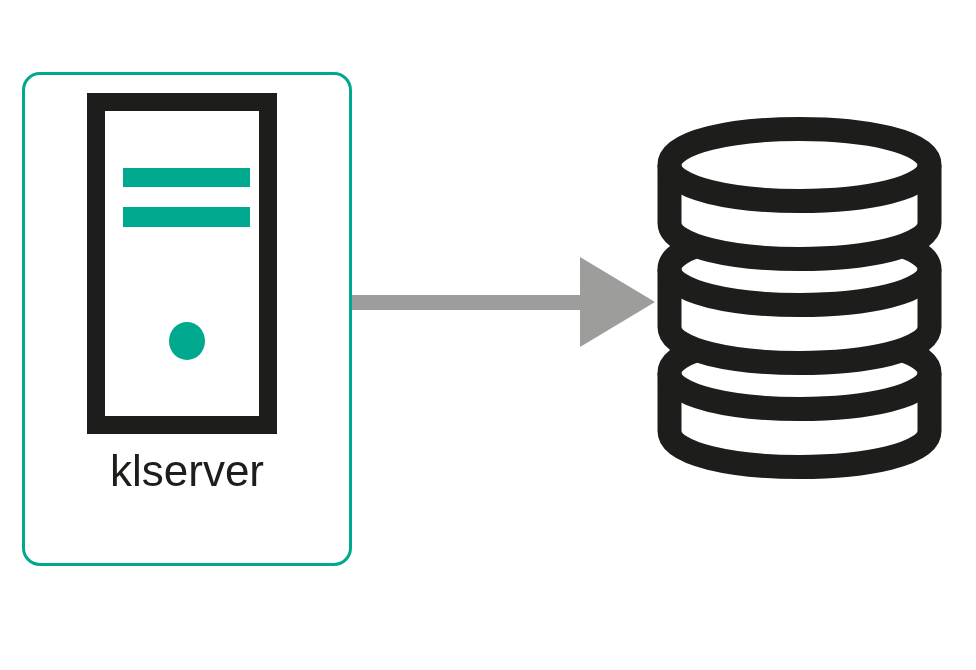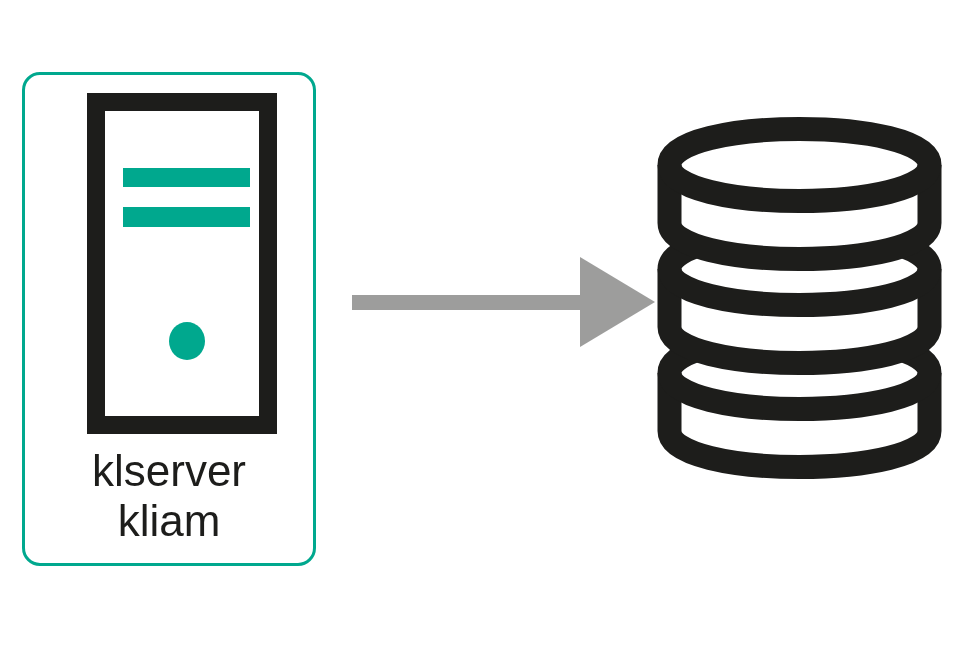--- a/index.html
+++ b/index.html
@@ -14,21 +14,21 @@
   .canvas{
     position:relative;
     width:976px;height:670px;
     background:var(--bg);
     overflow:hidden;
   }
   
   .server-box{
     position:absolute;
     left:22px;top:72px;
-    width:294px;height:494px;
+    width:330px;height:494px;
     border:3px solid var(--accent);
     border-radius:18px;
     background:var(--bg);
   }
   .server-icon{
     position:absolute;
     left:62px;top:18px;
     width:190px;height:341px;
     display:block;
   }
@@ -69,21 +69,20 @@
 
   <div class="server-box">
     <svg class="server-icon" viewBox="0 0 190 341" xmlns="http://www.w3.org/2000/svg" aria-hidden="true">
       <rect class="tower" x="9" y="9" width="172" height="323"></rect>
       <rect class="slot" x="36" y="75" width="127" height="19"></rect>
       <rect class="slot" x="36" y="114" width="127" height="20"></rect>
       <ellipse class="slot" cx="100" cy="248" rx="18" ry="19"></ellipse>
     </svg>
     <div class="server-label">
       <div>klserver</div>
-      <div>kliam</div>
     </div>
   </div>
 
   <svg class="arrow" viewBox="0 0 310 105" xmlns="http://www.w3.org/2000/svg" aria-hidden="true">
     <rect class="shape" x="0" y="45" width="234" height="15"></rect>
     <polygon class="shape" points="228,7 228,97 303,52"></polygon>
   </svg>
 
   <svg class="db" viewBox="0 0 320 400" xmlns="http://www.w3.org/2000/svg" aria-hidden="true">
 

